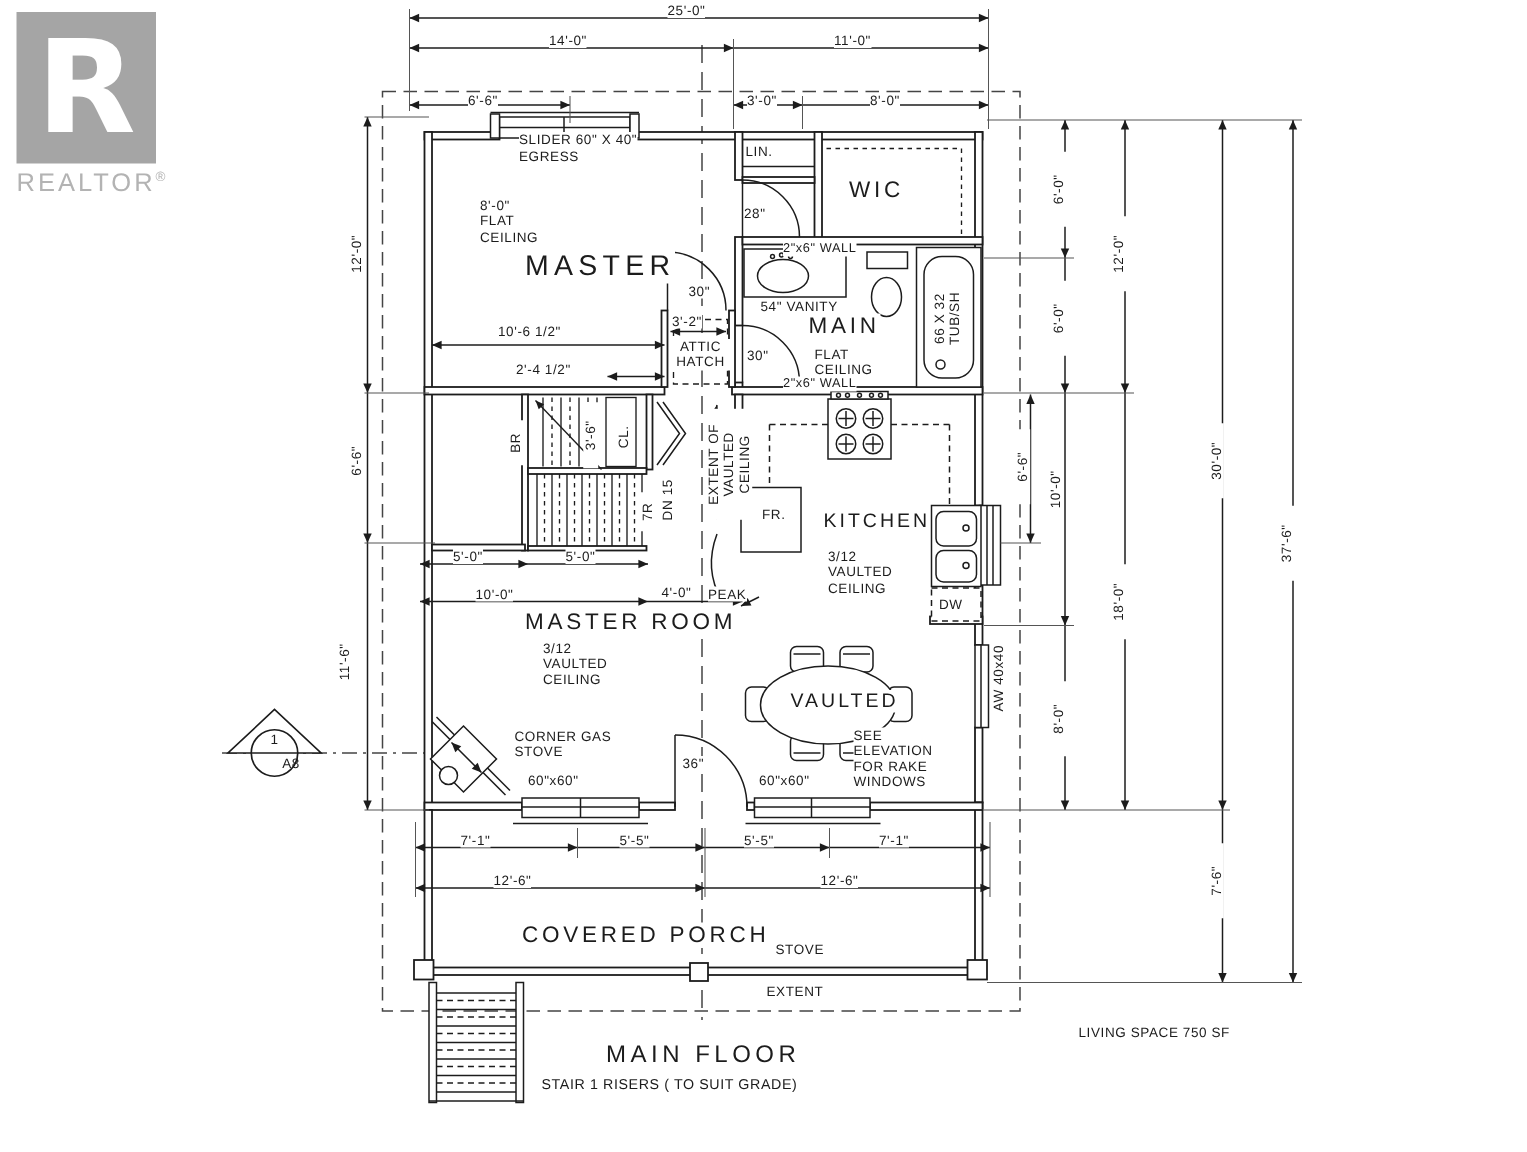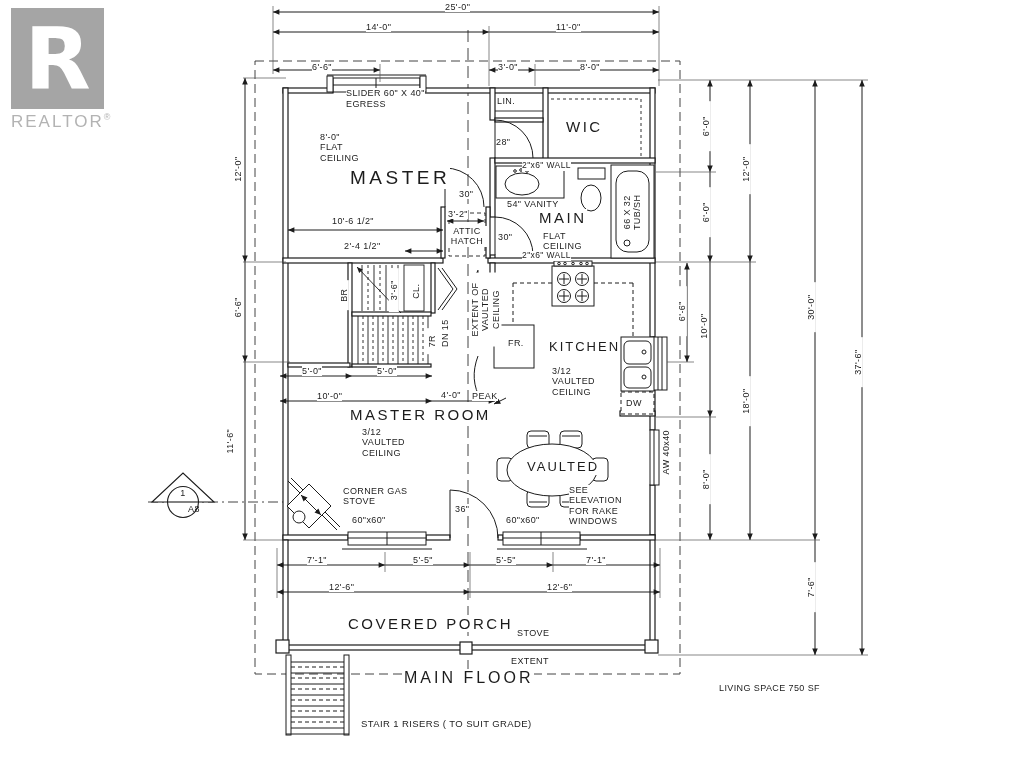--- a/index.html
+++ b/index.html
@@ -391,21 +391,21 @@
 <div class="lbl" style="left:307px;top:555px">7'-1"</div>
 <div class="lbl" style="left:413px;top:555px">5'-5"</div>
 <div class="lbl" style="left:496px;top:555px">5'-5"</div>
 <div class="lbl" style="left:586px;top:555px">7'-1"</div>
 <div class="lbl" style="left:329px;top:582px">12'-6"</div>
 <div class="lbl" style="left:547px;top:582px">12'-6"</div>
 <div class="lbl big" style="left:348px;top:615px">COVERED PORCH</div>
 <div class="lbl" style="left:517px;top:628px">STOVE</div>
 <div class="lbl" style="left:511px;top:656px">EXTENT</div>
 
-<div class="lbl mf" style="left:404px;top:669px">MAIN  FLOOR</div>
+<div class="lbl mf" style="left:404px;top:695px">MAIN  FLOOR</div>
 <div class="lbl" style="left:361px;top:719px;font-size:9.5px">STAIR 1 RISERS ( TO SUIT GRADE)</div>
 <div class="lbl" style="left:719px;top:683px">LIVING  SPACE    750  SF</div>
 
 <div class="lbl ctr" style="left:177px;top:488px;width:12px;background:transparent">1</div>
 <div class="lbl ctr" style="left:170px;top:504px;width:48px;background:transparent">A8</div>
 
 <div style="position:absolute;left:11px;top:8px">
   <div class="logo-box">R</div>
   <div class="logo-text"><span>REALTOR</span><sup>®</sup></div>
 </div>

